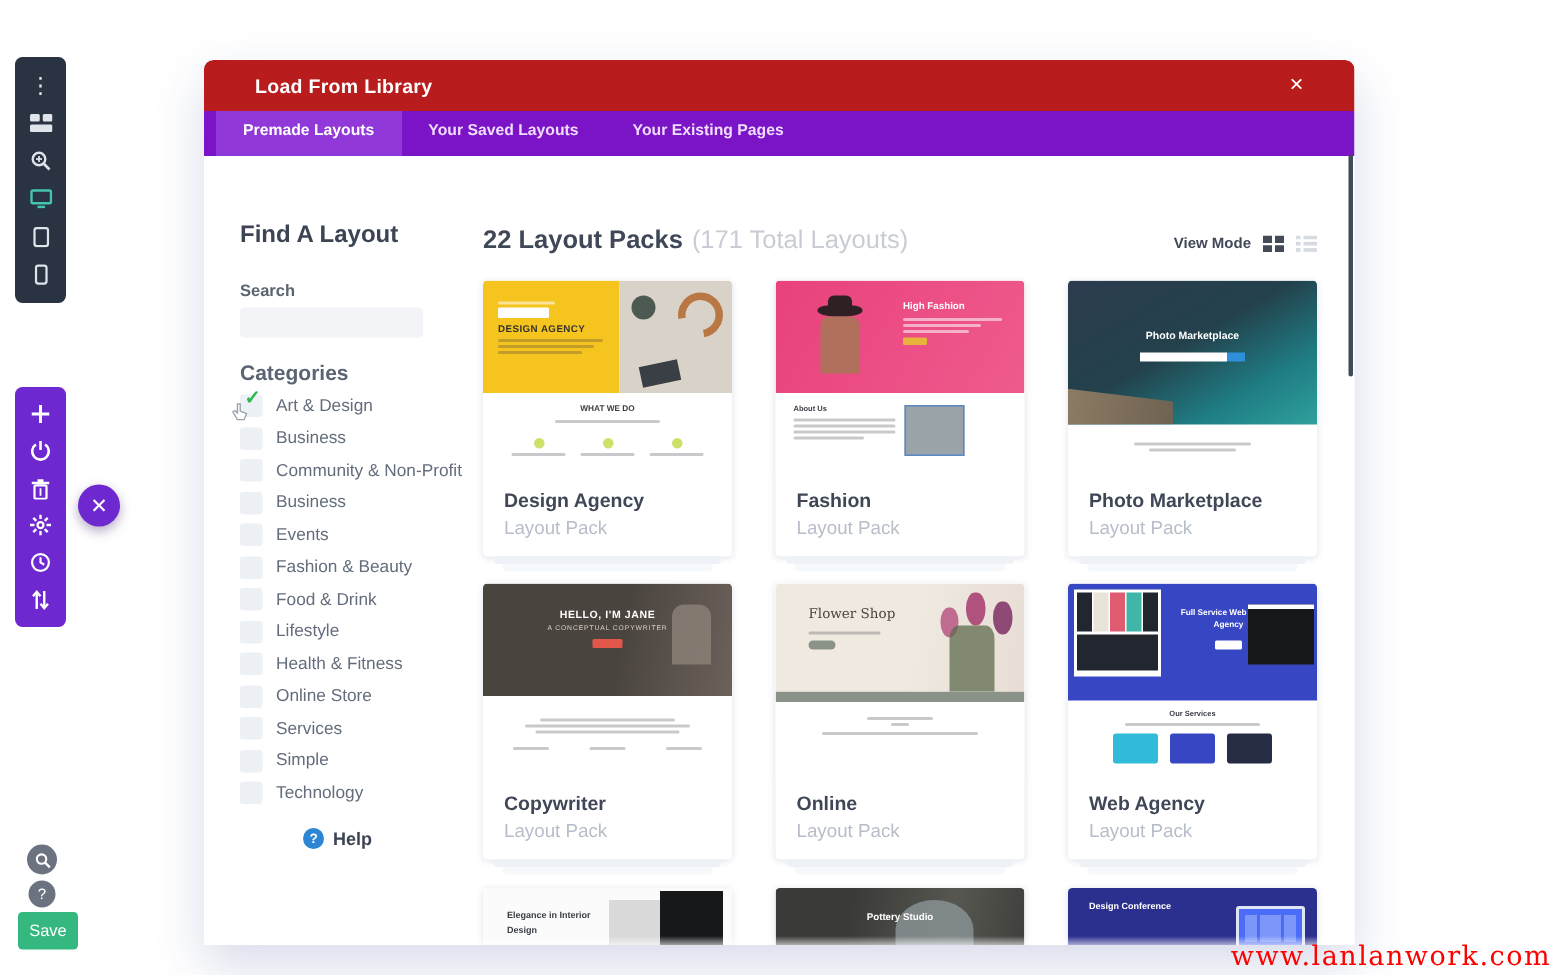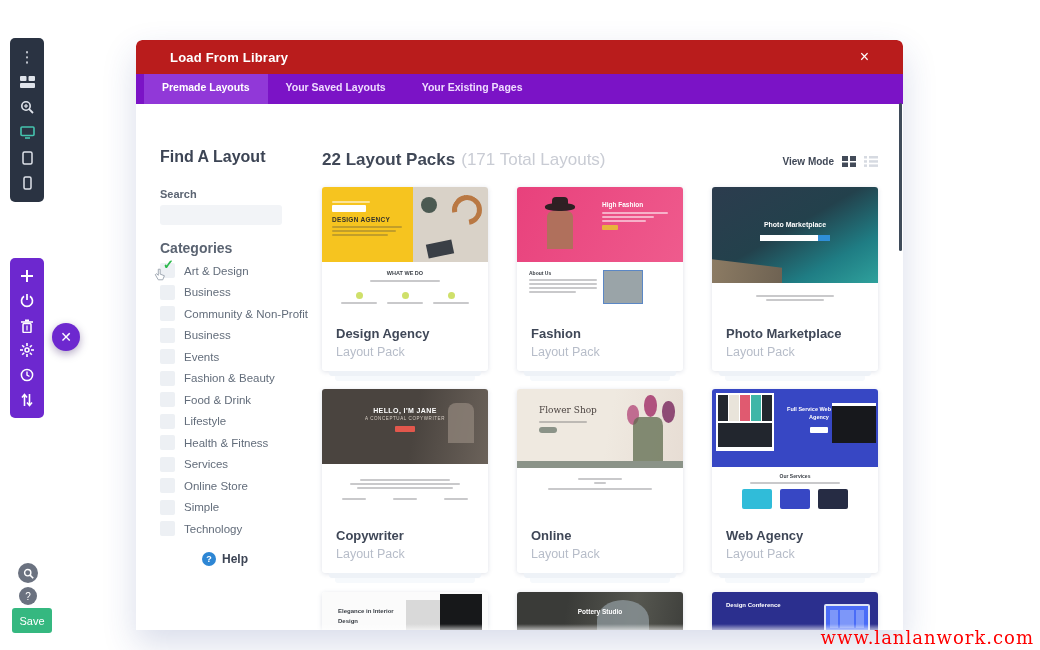--- a/index.html
+++ b/index.html
@@ -351,25 +351,25 @@
         <div class="cat-row">
           <span class="checkbox"></span>
           <span class="cat-name">Lifestyle</span>
         </div>
         <div class="cat-row">
           <span class="checkbox"></span>
           <span class="cat-name">Health &amp; Fitness</span>
         </div>
         <div class="cat-row">
           <span class="checkbox"></span>
+          <span class="cat-name">Online Store</span>
+        </div>
+        <div class="cat-row">
+          <span class="checkbox"></span>
           <span class="cat-name">Services</span>
-        </div>
-        <div class="cat-row">
-          <span class="checkbox"></span>
-          <span class="cat-name">Online Store</span>
         </div>
         <div class="cat-row">
           <span class="checkbox"></span>
           <span class="cat-name">Simple</span>
         </div>
         <div class="cat-row">
           <span class="checkbox"></span>
           <span class="cat-name">Technology</span>
         </div>
       </div>

